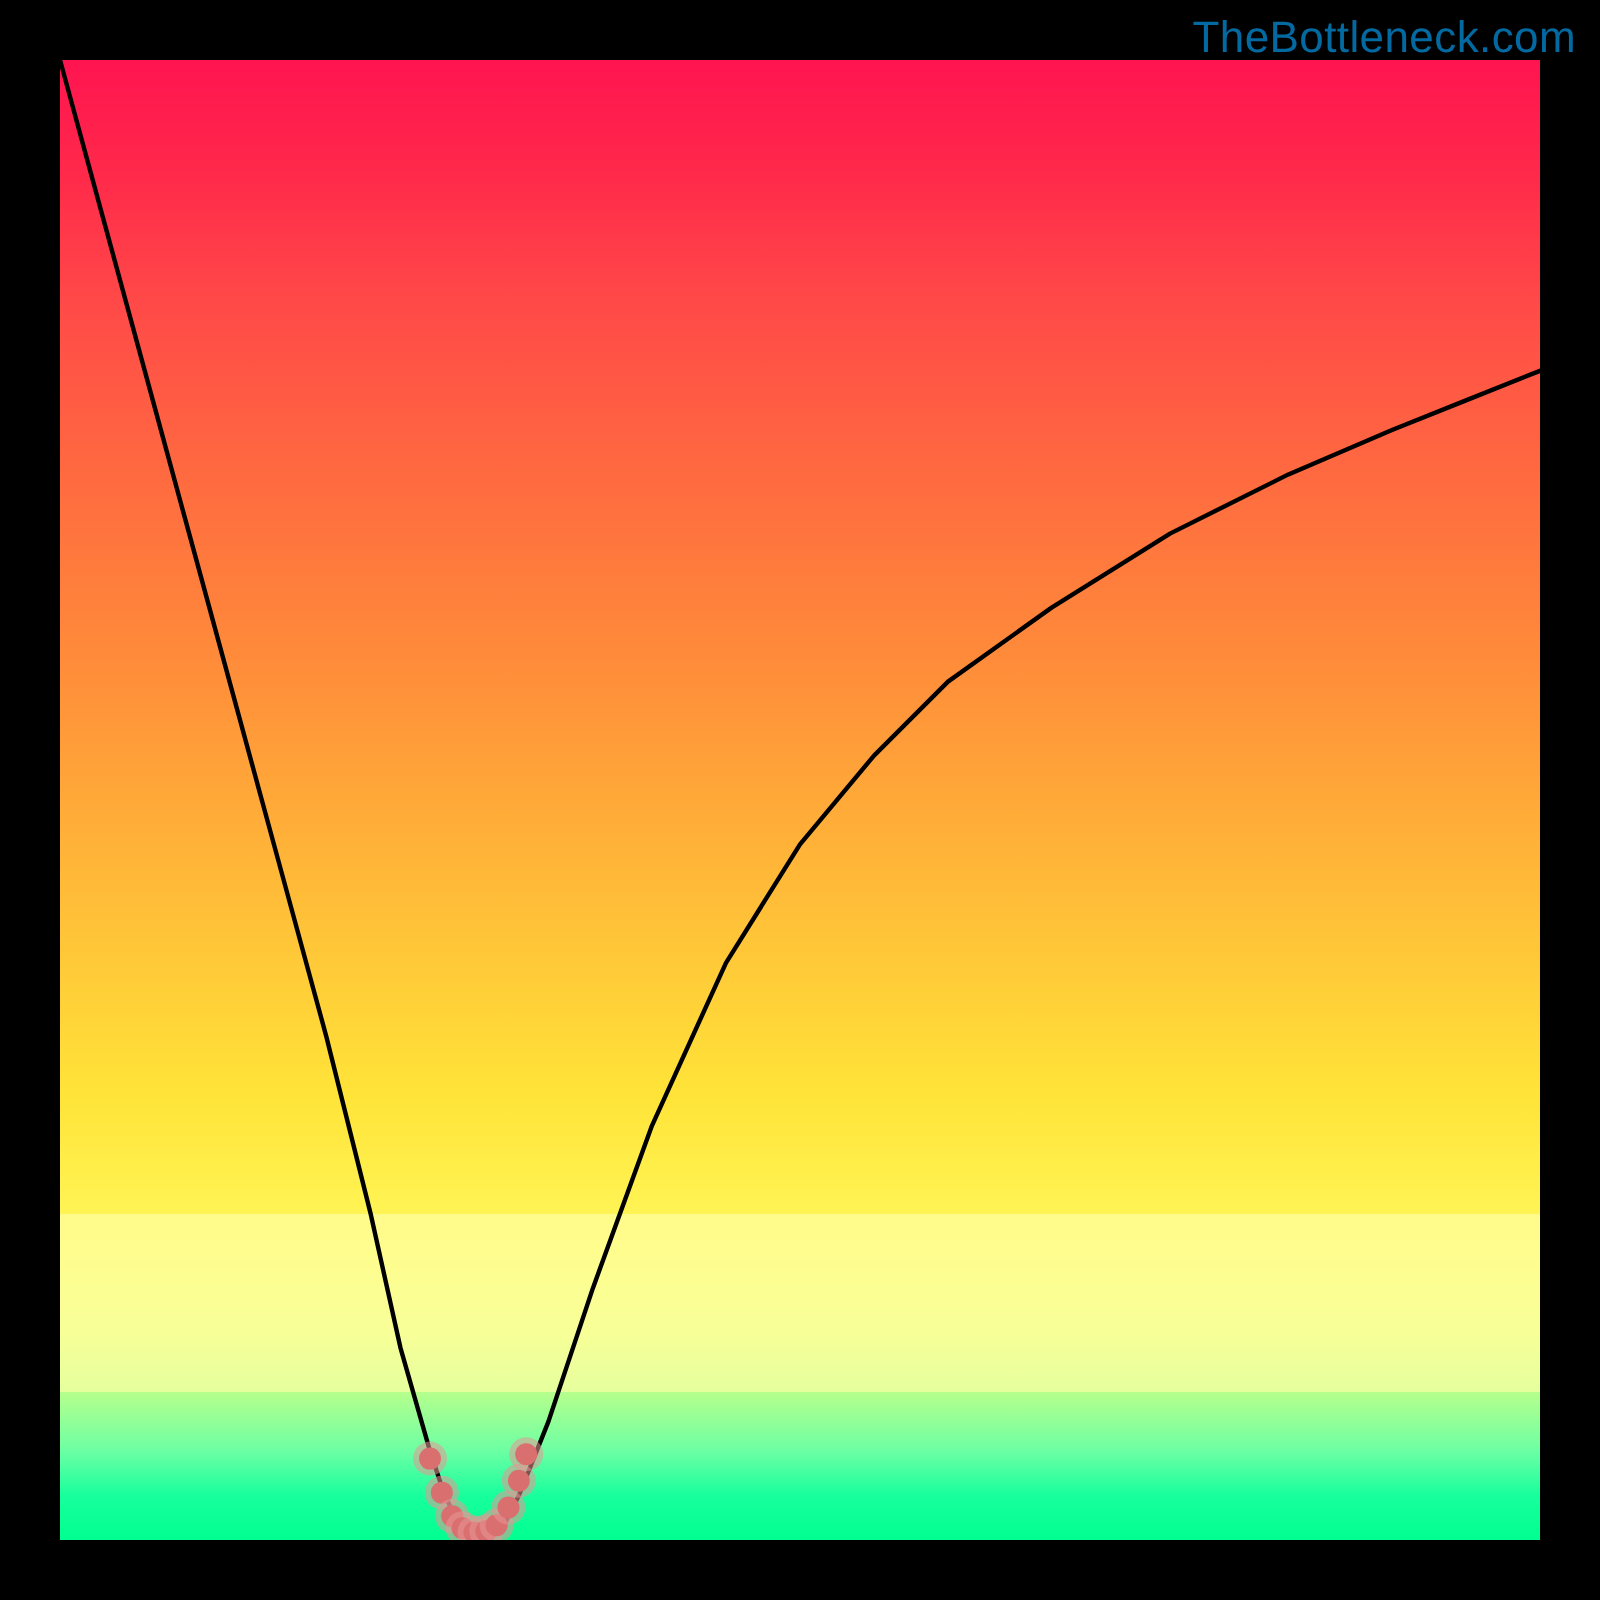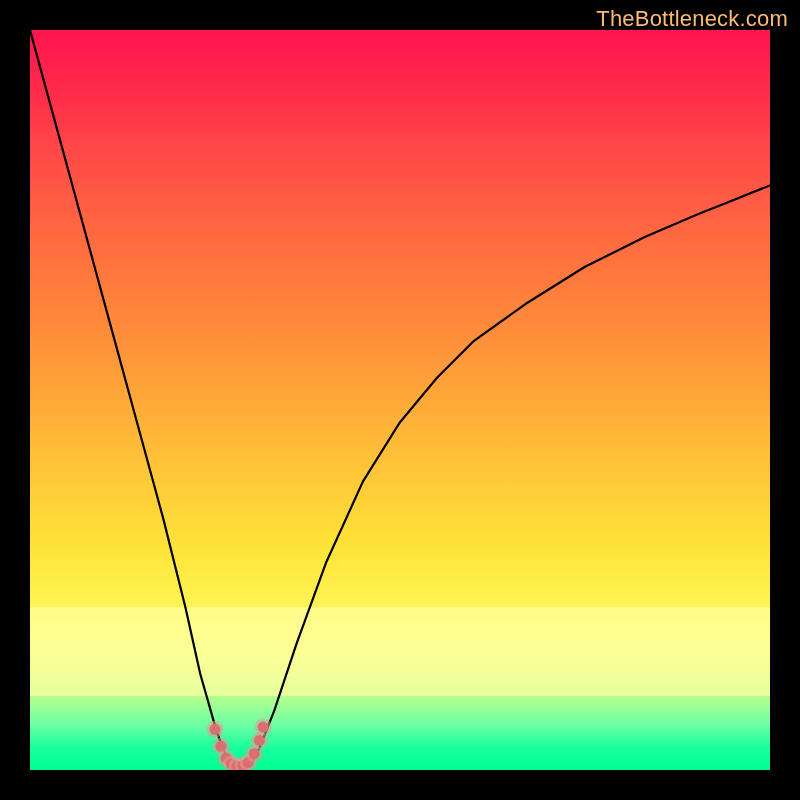--- a/index.html
+++ b/index.html
@@ -56,21 +56,21 @@
     left: 0;
     top: 0;
     width: 740px;
     height: 740px;
     pointer-events: none;
   }
   .watermark {
     position: absolute;
     top: 6px;
     right: 12px;
-    color: #fdba74;
+    color: #0369a1;
     font-size: 22px;
     letter-spacing: 0.2px;
     font-weight: 400;
     user-select: none;
   }
 </style>
 </head>
 <body>
 
 <div class="frame">

